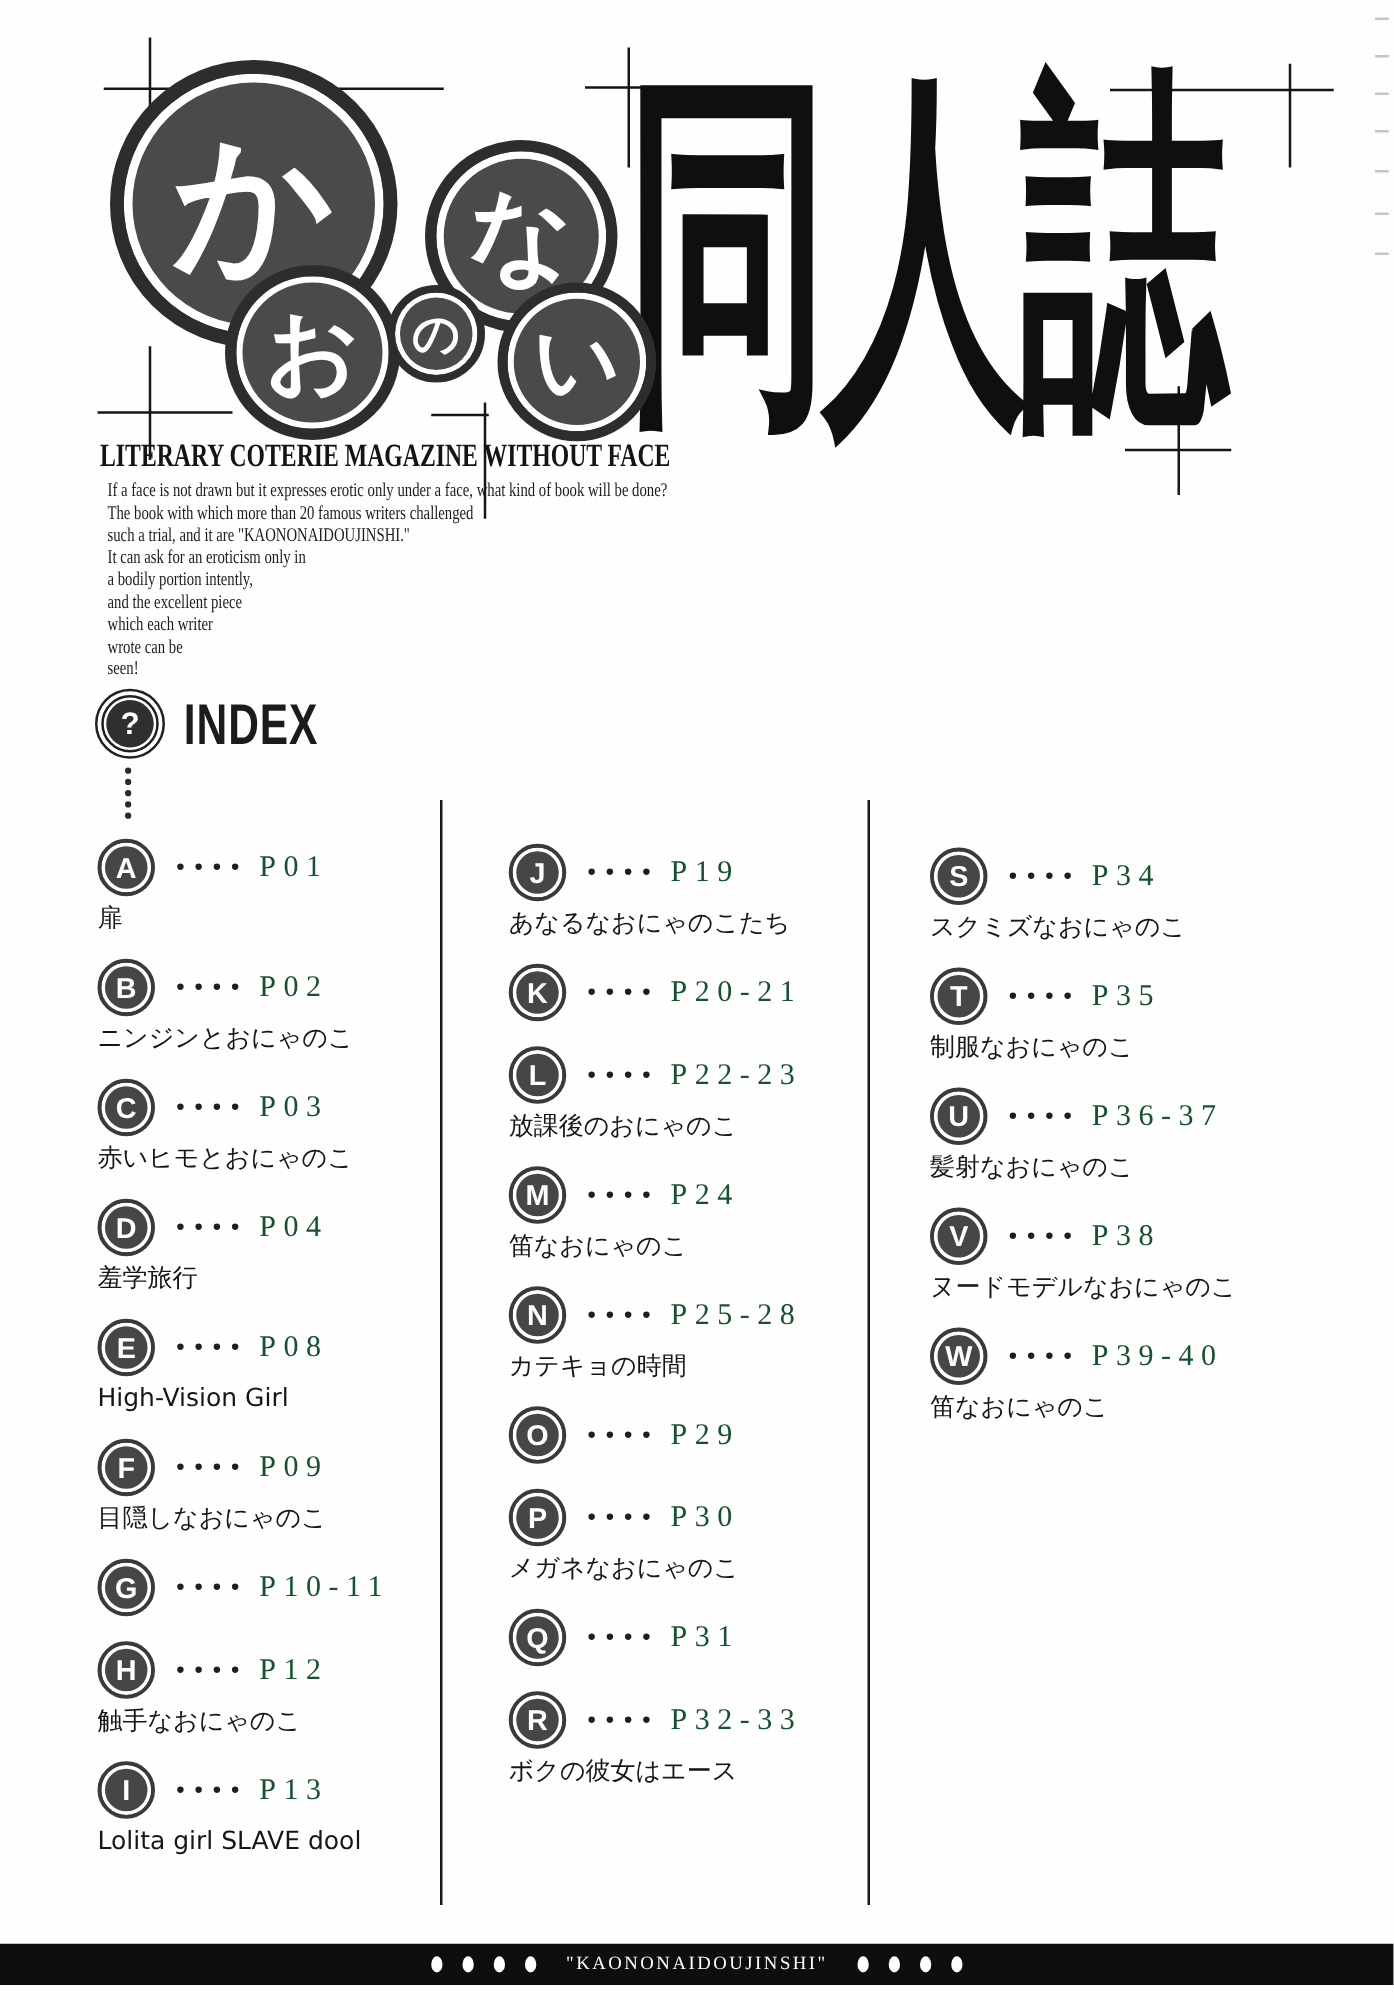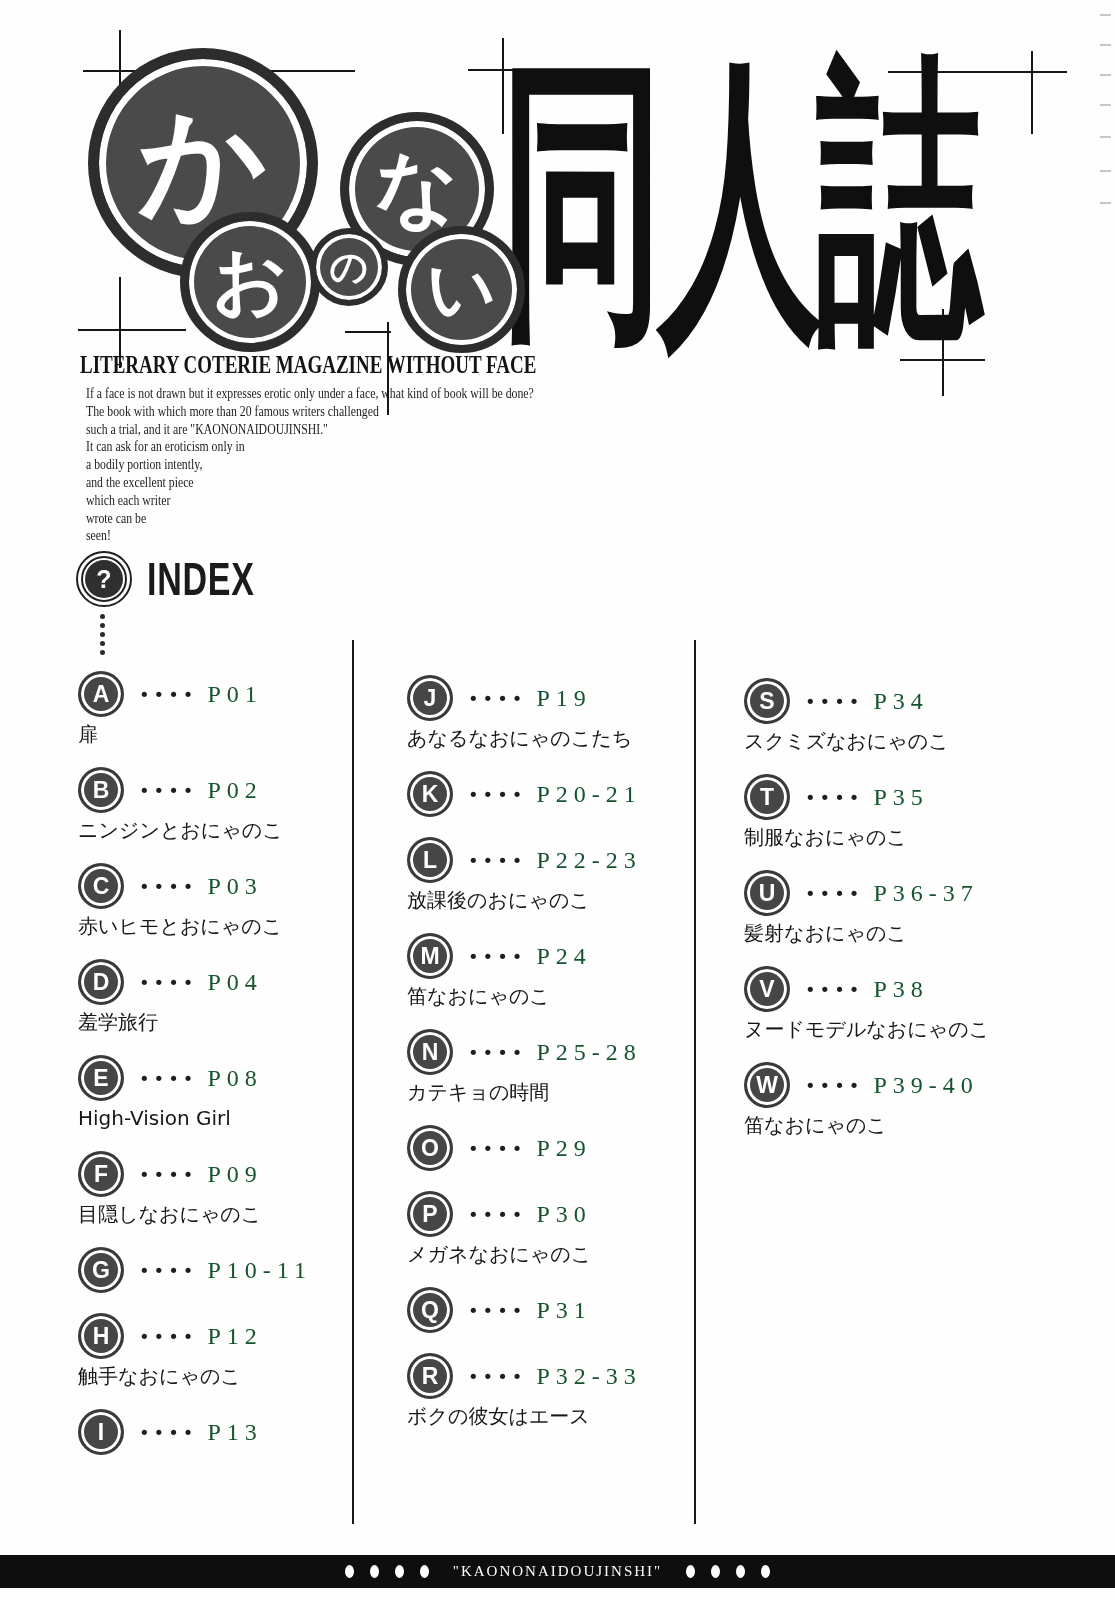--- a/index.html
+++ b/index.html
@@ -240,20 +240,21 @@
   </div>
 
   <div class="entry">
     <div class="entry-head">
       <span class="badge">
             <span class="badge-letter">I</span>
           </span>
       <span class="leader-dots">••••</span>
       <span class="entry-page">P13</span>
     </div>
+    <div class="entry-title">Lolita girl SLAVE dool</div>
   </div>
 </div>
   <div class="col col-1">
   <div class="entry">
     <div class="entry-head">
       <span class="badge">
             <span class="badge-letter">J</span>
           </span>
       <span class="leader-dots">••••</span>
       <span class="entry-page">P19</span>

